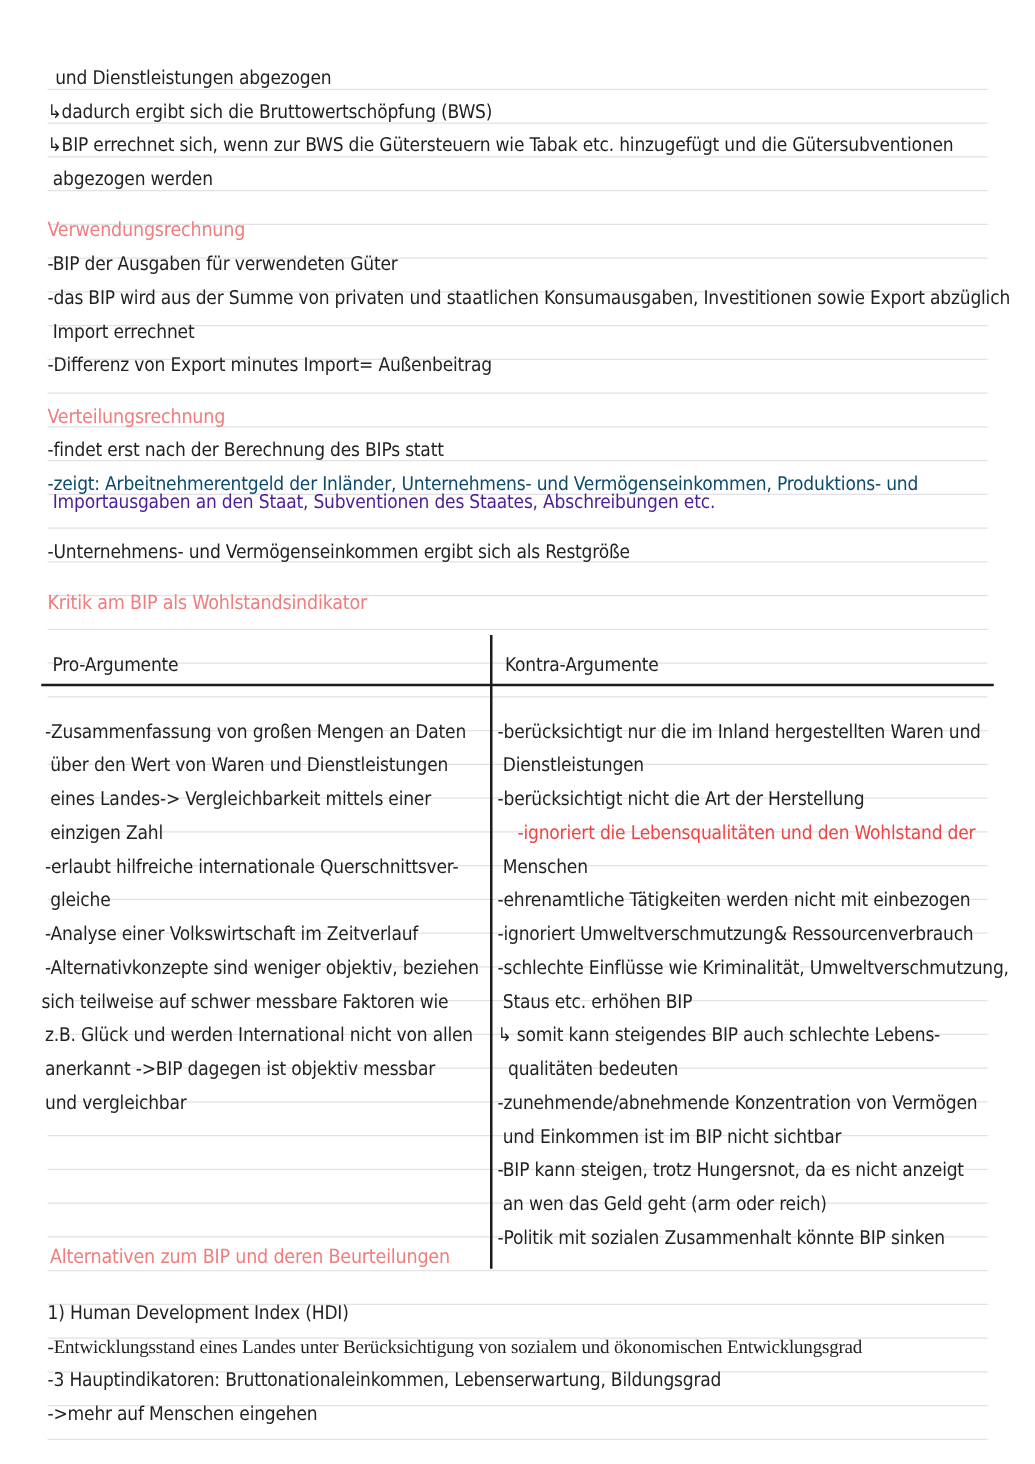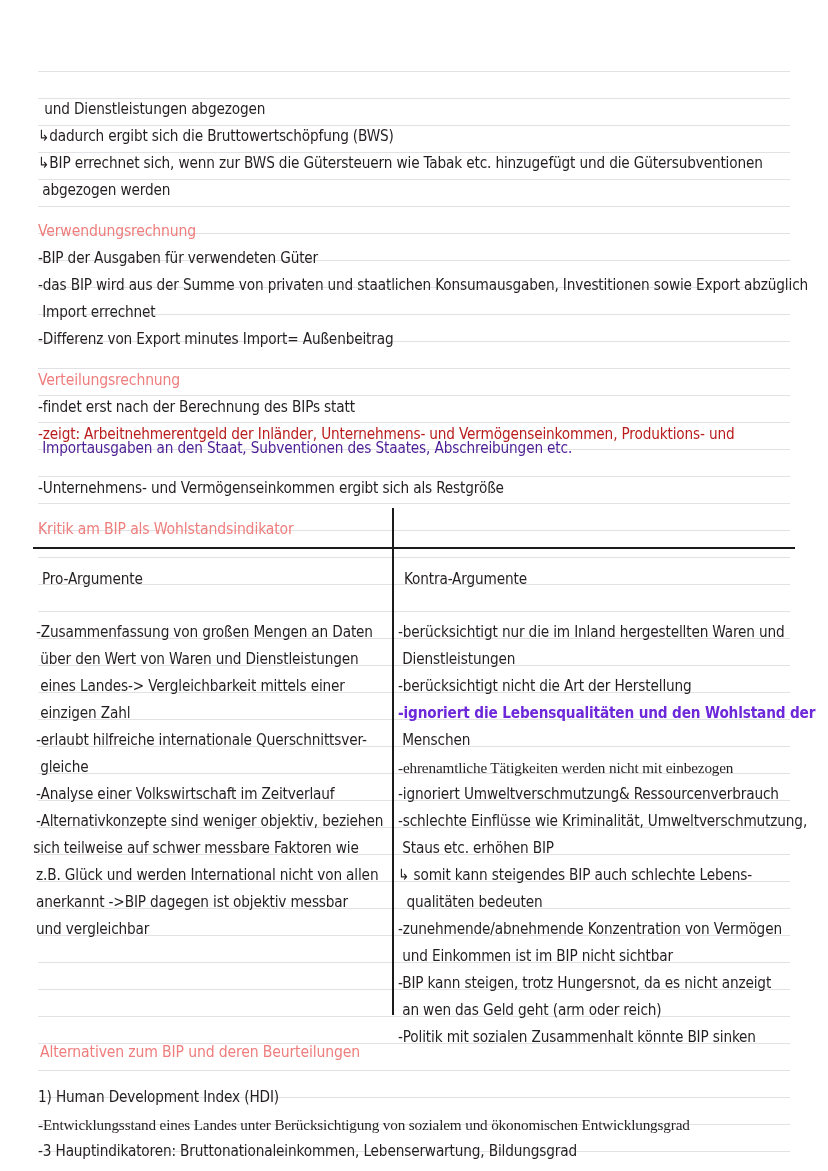--- a/index.html
+++ b/index.html
@@ -40,21 +40,20 @@
     width: 828px; height: 1171px;
   }
   .ln {
     position: absolute;
     font-family: "DejaVu Sans Condensed", "DejaVu Sans", sans-serif;
     font-size: 15.2px;
     line-height: 1;
     color: #231f20;
     white-space: pre;
     letter-spacing: -0.15px;
-    margin-top: 47px;
   }
   .red {
     color: #ef7d7d;
   }
   .hdr {
     font-size: 15.6px;
   }
 
   
   .vrule {
@@ -125,21 +124,21 @@
     <div class="ln" style="left: 38px; top: 136px; color: rgb(35, 31, 32);"> abgezogen werden</div>
 
     <div class="ln red hdr" style="left: 38px; top: 177px; color: rgb(239, 125, 125);">Verwendungsrechnung</div>
     <div class="ln" style="left: 38px; top: 231px; color: rgb(35, 31, 32);">-das BIP wird aus der Summe von privaten und staatlichen Konsumausgaben, Investitionen sowie Export abzüglich</div>
     <div class="ln" style="left: 38px; top: 204px; color: rgb(35, 31, 32);">-BIP der Ausgaben für verwendeten Güter</div>
     <div class="ln" style="left: 38px; top: 258px; color: rgb(35, 31, 32);"> Import errechnet</div>
     <div class="ln" style="left: 38px; top: 285px; color: rgb(35, 31, 32);">-Differenz von Export minutes Import= Außenbeitrag</div>
 
     <div class="ln red hdr" style="left: 38px; top: 326px; color: rgb(239, 125, 125);">Verteilungsrechnung</div>
     <div class="ln" style="left: 38px; top: 353px; color: rgb(35, 31, 32);">-findet erst nach der Berechnung des BIPs statt</div>
-    <div class="ln" style="left: 38px; top: 380px; color: #b91c1c;">-zeigt: Arbeitnehmerentgeld der Inländer, Unternehmens- und Vermögenseinkommen, Produktions- und</div>
+    <div class="ln" style="left: 38px; top: 380px; color: #0c4a6e;">-zeigt: Arbeitnehmerentgeld der Inländer, Unternehmens- und Vermögenseinkommen, Produktions- und</div>
     <div class="ln" style="left: 38px; top: 394px; color: #4c1d95;"> Importausgaben an den Staat, Subventionen des Staates, Abschreibungen etc.</div>
     <div class="ln" style="left: 38px; top: 434px; color: rgb(35, 31, 32);">-Unternehmens- und Vermögenseinkommen ergibt sich als Restgröße</div>
 
     <div class="ln red hdr" style="left: 38px; top: 475px; color: rgb(239, 125, 125);">Kritik am BIP als Wohlstandsindikator</div>
 
     <div class="ln" style="left: 42px; top: 525px; color: rgb(35, 31, 32);">Pro-Argumente</div>
     <div class="ln" style="left: 404px; top: 525px; color: rgb(35, 31, 32);">Kontra-Argumente</div>
 
     <div class="hrule" style="left:33px; top:547px; width:762px;"></div>
     <div class="vrule" style="left:392px; top:508px; height:507px;"></div>
@@ -153,23 +152,23 @@
     <div class="ln" style="left: 36px; top: 740px; color: rgb(35, 31, 32);">-Analyse einer Volkswirtschaft im Zeitverlauf</div>
     <div class="ln" style="left: 36px; top: 767px; color: rgb(35, 31, 32);">-Alternativkonzepte sind weniger objektiv, beziehen</div>
     <div class="ln" style="left: 29px; top: 794px; color: rgb(35, 31, 32);"> sich teilweise auf schwer messbare Faktoren wie</div>
     <div class="ln" style="left: 36px; top: 821px; color: rgb(35, 31, 32);">z.B. Glück und werden International nicht von allen</div>
     <div class="ln" style="left: 36px; top: 848px; color: rgb(35, 31, 32);">anerkannt -&gt;BIP dagegen ist objektiv messbar</div>
     <div class="ln" style="left: 36px; top: 875px; color: rgb(35, 31, 32);">und vergleichbar</div>
 
     <div class="ln" style="left: 398px; top: 578px; color: rgb(35, 31, 32);">-berücksichtigt nur die im Inland hergestellten Waren und</div>
     <div class="ln" style="left: 398px; top: 605px; color: rgb(35, 31, 32);"> Dienstleistungen</div>
     <div class="ln" style="left: 398px; top: 632px; color: rgb(35, 31, 32);">-berücksichtigt nicht die Art der Herstellung</div>
-    <div class="ln" style="left: 398px; top: 659px; color: #6d28d9; font-weight: bold;">-ignoriert die Lebensqualitäten und den Wohlstand der</div>
+    <div class="ln" style="left: 414px; top: 659px; color: #ef4444;">-ignoriert die Lebensqualitäten und den Wohlstand der</div>
     <div class="ln" style="left: 398px; top: 686px; color: rgb(35, 31, 32);"> Menschen</div>
-    <div class="ln" style="left: 398px; top: 713px; color: rgb(35, 31, 32); font-family: Liberation Serif, serif;">-ehrenamtliche Tätigkeiten werden nicht mit einbezogen</div>
+    <div class="ln" style="left: 398px; top: 713px; color: rgb(35, 31, 32);">-ehrenamtliche Tätigkeiten werden nicht mit einbezogen</div>
     <div class="ln" style="left: 398px; top: 740px; color: rgb(35, 31, 32);">-ignoriert Umweltverschmutzung&amp; Ressourcenverbrauch</div>
     <div class="ln" style="left: 398px; top: 767px; color: rgb(35, 31, 32);">-schlechte Einflüsse wie Kriminalität, Umweltverschmutzung,</div>
     <div class="ln" style="left: 398px; top: 794px; color: rgb(35, 31, 32);"> Staus etc. erhöhen BIP</div>
     <div class="ln" style="left: 398px; top: 821px; color: rgb(35, 31, 32);">↳ somit kann steigendes BIP auch schlechte Lebens-</div>
     <div class="ln" style="left: 398px; top: 848px; color: rgb(35, 31, 32);">  qualitäten bedeuten</div>
     <div class="ln" style="left: 398px; top: 875px; color: rgb(35, 31, 32);">-zunehmende/abnehmende Konzentration von Vermögen</div>
     <div class="ln" style="left: 398px; top: 902px; color: rgb(35, 31, 32);"> und Einkommen ist im BIP nicht sichtbar</div>
     <div class="ln" style="left: 398px; top: 929px; color: rgb(35, 31, 32);">-BIP kann steigen, trotz Hungersnot, da es nicht anzeigt</div>
     <div class="ln" style="left: 398px; top: 956px; color: rgb(35, 31, 32);"> an wen das Geld geht (arm oder reich)</div>
     <div class="ln" style="left: 398px; top: 983px; color: rgb(35, 31, 32);">-Politik mit sozialen Zusammenhalt könnte BIP sinken</div>

